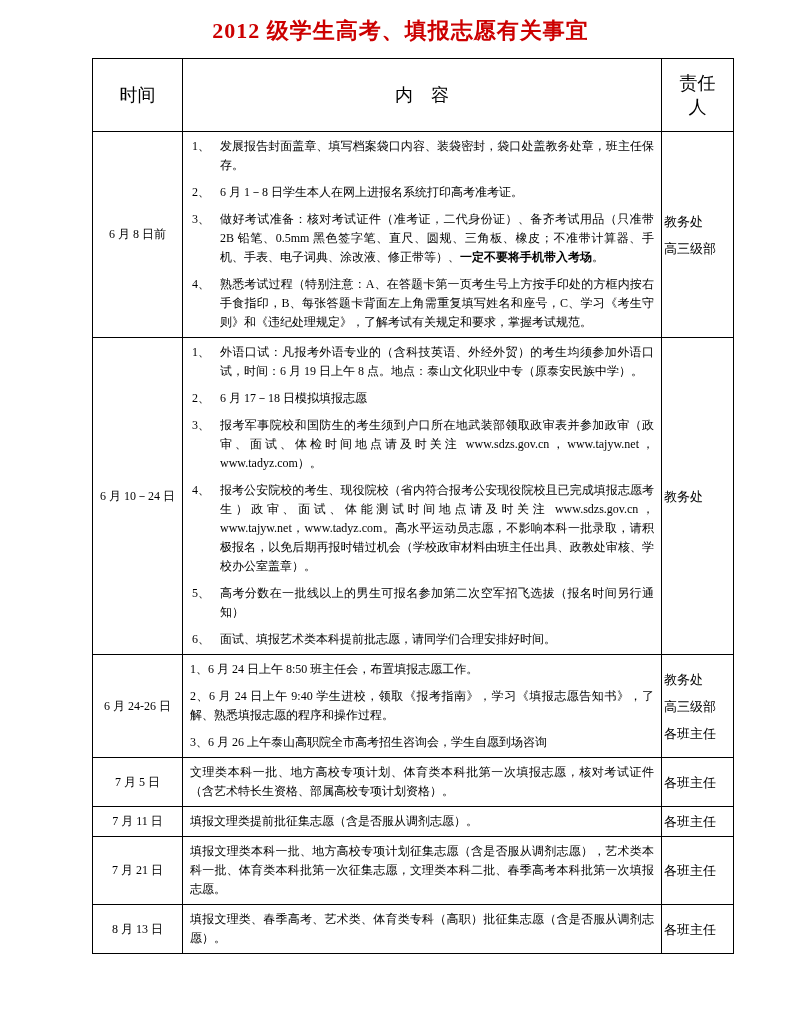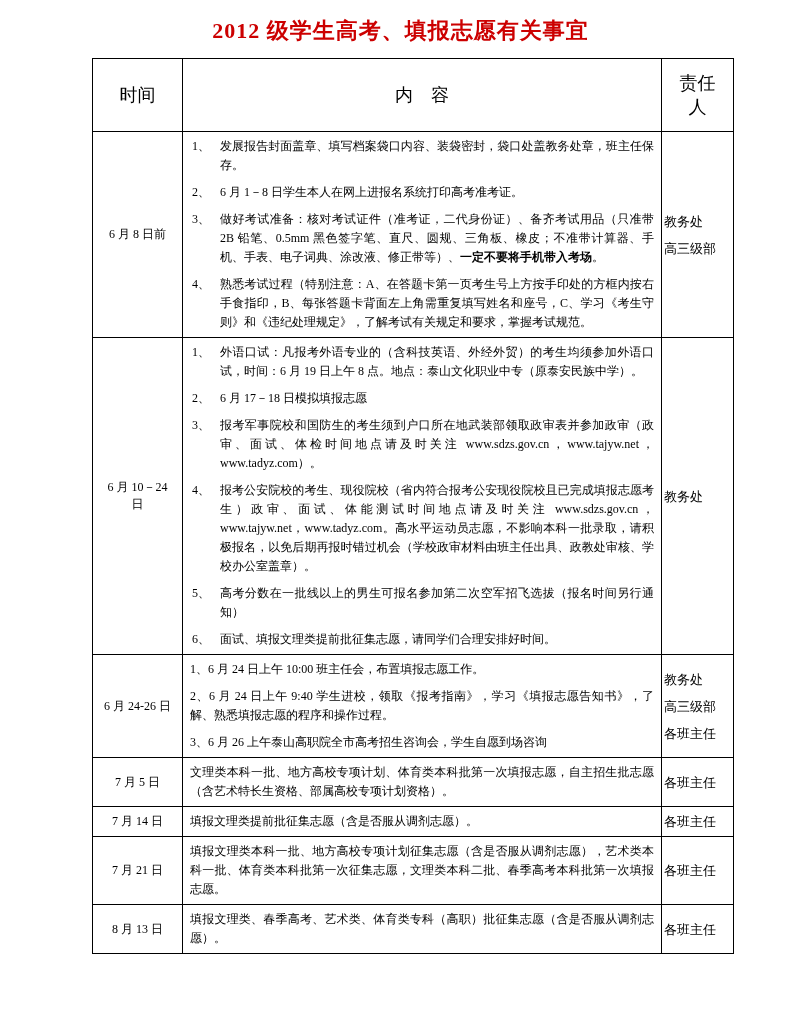--- a/index.html
+++ b/index.html
@@ -29,21 +29,21 @@
     font-weight:normal;
     font-size:18px;
     height:26px;
     text-align:center;
     padding:12px;
   }
   td.time-cell{
     text-align:center;
     vertical-align:middle;
     font-size:12px;
-    padding:0 10px;
+    padding:0 2px;
   }
   td.content-cell{
     padding:5px 7px;
     font-size:12px;
     line-height:19px;
     text-align:justify;
     vertical-align:middle;
   }
   td.resp-cell{
     text-align:left;
@@ -91,50 +91,50 @@
         </td>
       </tr>
       <tr>
         <td class="time-cell">6 月 10－24 日</td>
         <td class="content-cell">
           <div class="item hanging"><span class="num">1、</span><span><span>外语口试：凡报考外语专业的（含科技英语、外经外贸）的考生均须参加外语口试，时间：6 月 19 日上午 8 点。地点：泰山文化职业中专（原泰安民族中学）。</span></span></div>
           <div class="item hanging"><span class="num">2、</span><span><span>6 月 17－18 日模拟填报志愿</span></span></div>
           <div class="item hanging"><span class="num">3、</span><span><span>报考军事院校和国防生的考生须到户口所在地武装部领取政审表并参加政审（政审、面试、体检时间地点请及时关注 www.sdzs.gov.cn，www.tajyw.net，www.tadyz.com）。</span></span></div>
           <div class="item hanging"><span class="num">4、</span><span><span>报考公安院校的考生、现役院校（省内符合报考公安现役院校且已完成填报志愿考生）政审、面试、体能测试时间地点请及时关注 www.sdzs.gov.cn，www.tajyw.net，www.tadyz.com。高水平运动员志愿，不影响本科一批录取，请积极报名，以免后期再报时错过机会（学校政审材料由班主任出具、政教处审核、学校办公室盖章）。</span></span></div>
           <div class="item hanging"><span class="num">5、</span><span><span>高考分数在一批线以上的男生可报名参加第二次空军招飞选拔（报名时间另行通知）</span></span></div>
-          <div class="item hanging"><span class="num">6、</span><span><span>面试、填报文理类提前批征集志愿，请同学们合理安排好时间。</span></span></div>
+          <div class="item hanging"><span class="num">6、</span><span><span>面试、填报艺术类本科提前批志愿，请同学们合理安排好时间。</span></span></div>
         </td>
         <td class="resp-cell">
           <div>教务处</div>
         </td>
       </tr>
       <tr>
         <td class="time-cell">6 月 24-26 日</td>
         <td class="content-cell">
-          <div class="item inline"><span class="num">1、</span><span><span>6 月 24 日上午 10:00 班主任会，布置填报志愿工作。</span></span></div>
+          <div class="item inline"><span class="num">1、</span><span><span>6 月 24 日上午 8:50 班主任会，布置填报志愿工作。</span></span></div>
           <div class="item inline"><span class="num">2、</span><span><span>6 月 24 日上午 9:40 学生进校，领取《报考指南》，学习《填报志愿告知书》，了解、熟悉填报志愿的程序和操作过程。</span></span></div>
           <div class="item inline"><span class="num">3、</span><span><span>6 月 26 上午泰山高职院全市高考招生咨询会，学生自愿到场咨询</span></span></div>
         </td>
         <td class="resp-cell">
           <div>教务处</div>
           <div>高三级部</div>
           <div>各班主任</div>
         </td>
       </tr>
       <tr>
         <td class="time-cell">7 月 5 日</td>
         <td class="content-cell">
-          <div class="item"><span><span>文理类本科一批、地方高校专项计划、体育类本科批第一次填报志愿，自主招生批志愿（含艺术特长生资格、部属高校专项计划资格）。</span></span></div>
+          <div class="item"><span><span>文理类本科一批、地方高校专项计划、体育类本科批第一次填报志愿，核对考试证件（含艺术特长生资格、部属高校专项计划资格）。</span></span></div>
         </td>
         <td class="resp-cell">
           <div>各班主任</div>
         </td>
       </tr>
       <tr>
-        <td class="time-cell">7 月 14 日</td>
+        <td class="time-cell">7 月 11 日</td>
         <td class="content-cell">
           <div class="item"><span><span>填报文理类提前批征集志愿（含是否服从调剂志愿）。</span></span></div>
         </td>
         <td class="resp-cell">
           <div>各班主任</div>
         </td>
       </tr>
       <tr>
         <td class="time-cell">7 月 21 日</td>
         <td class="content-cell">

